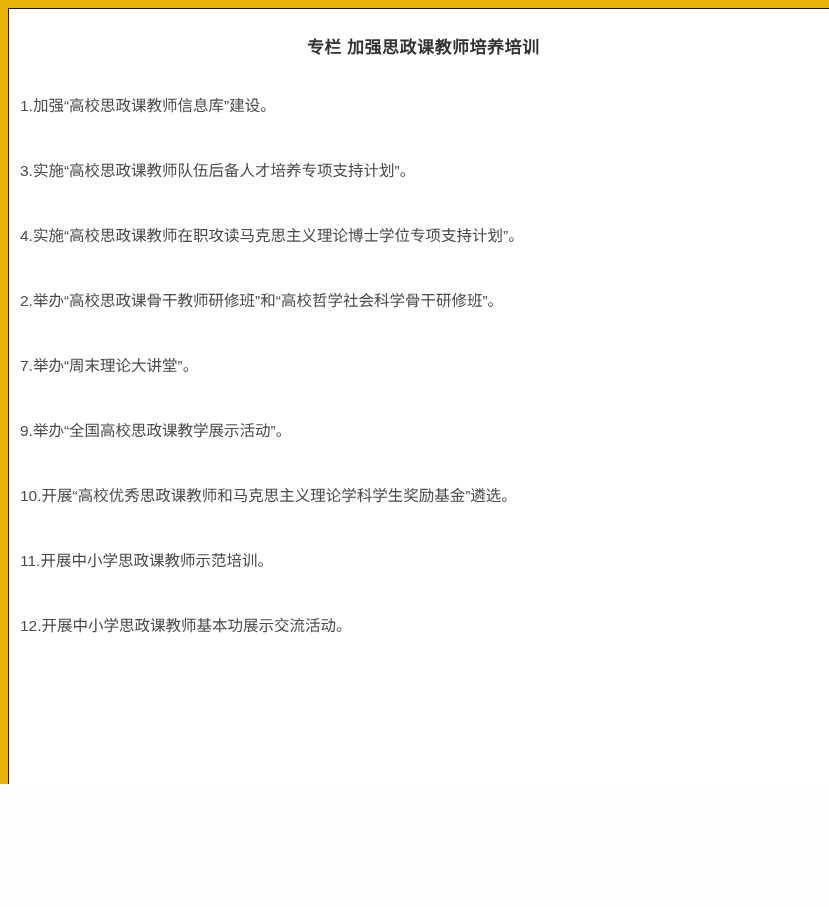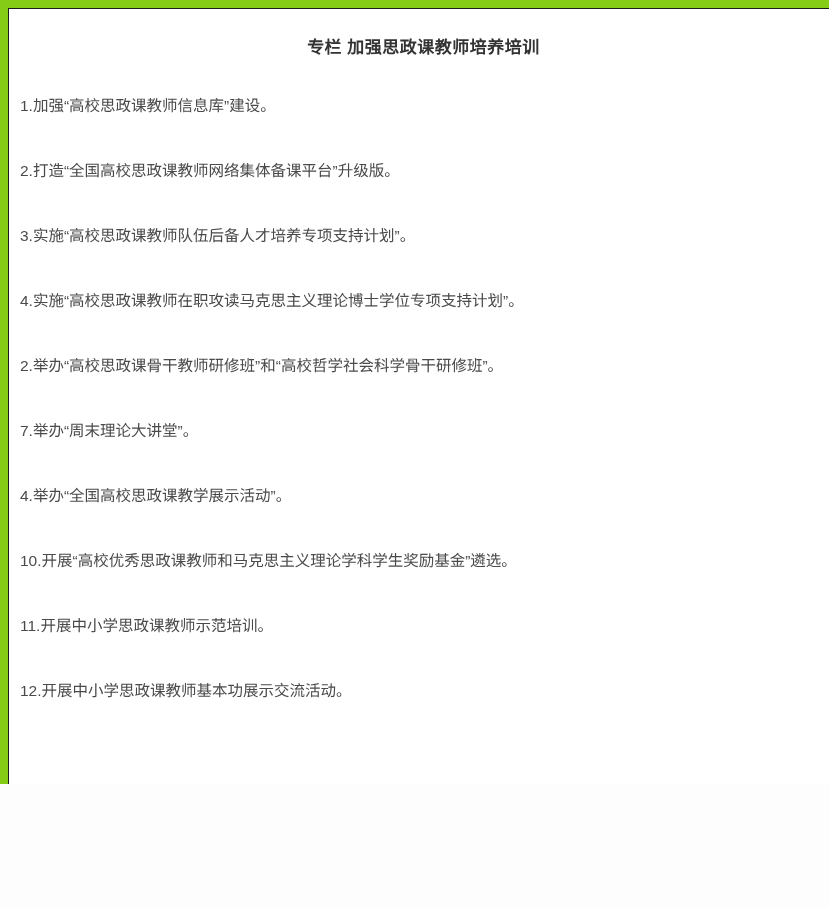--- a/index.html
+++ b/index.html
@@ -7,21 +7,21 @@
     padding: 0;
     width: 829px;
     height: 907px;
     background: #fdfdfd;
     font-family: "Liberation Sans", "DejaVu Sans", sans-serif;
   }
   .page {
     position: relative;
     width: 829px;
     height: 784px;
-    background: #84cc16;
+    background: #eab308;
     overflow: hidden;
   }
   .column-box {
     position: absolute;
     left: 8px;
     top: 8px;
     width: 809px;
     height: 881px;
     border: 1.5px solid #1c1c1c;
     background: #ffffff;
@@ -48,23 +48,22 @@
     word-break: break-all;
   }
 </style>
 </head>
 <body>
 
 <div class="page">
   <div class="column-box">
     <h1 class="doc-title">专栏 加强思政课教师培养培训</h1>
     <p class="doc-item">1.加强“高校思政课教师信息库”建设。</p>
-    <p class="doc-item">2.打造“全国高校思政课教师网络集体备课平台”升级版。</p>
     <p class="doc-item">3.实施“高校思政课教师队伍后备人才培养专项支持计划”。</p>
     <p class="doc-item">4.实施“高校思政课教师在职攻读马克思主义理论博士学位专项支持计划”。</p>
     <p class="doc-item">2.举办“高校思政课骨干教师研修班”和“高校哲学社会科学骨干研修班”。</p>
     <p class="doc-item">7.举办“周末理论大讲堂”。</p>
-    <p class="doc-item">4.举办“全国高校思政课教学展示活动”。</p>
+    <p class="doc-item">9.举办“全国高校思政课教学展示活动”。</p>
     <p class="doc-item">10.开展“高校优秀思政课教师和马克思主义理论学科学生奖励基金”遴选。</p>
     <p class="doc-item">11.开展中小学思政课教师示范培训。</p>
     <p class="doc-item">12.开展中小学思政课教师基本功展示交流活动。</p>
   </div>
 </div>
 
 </body></html>

